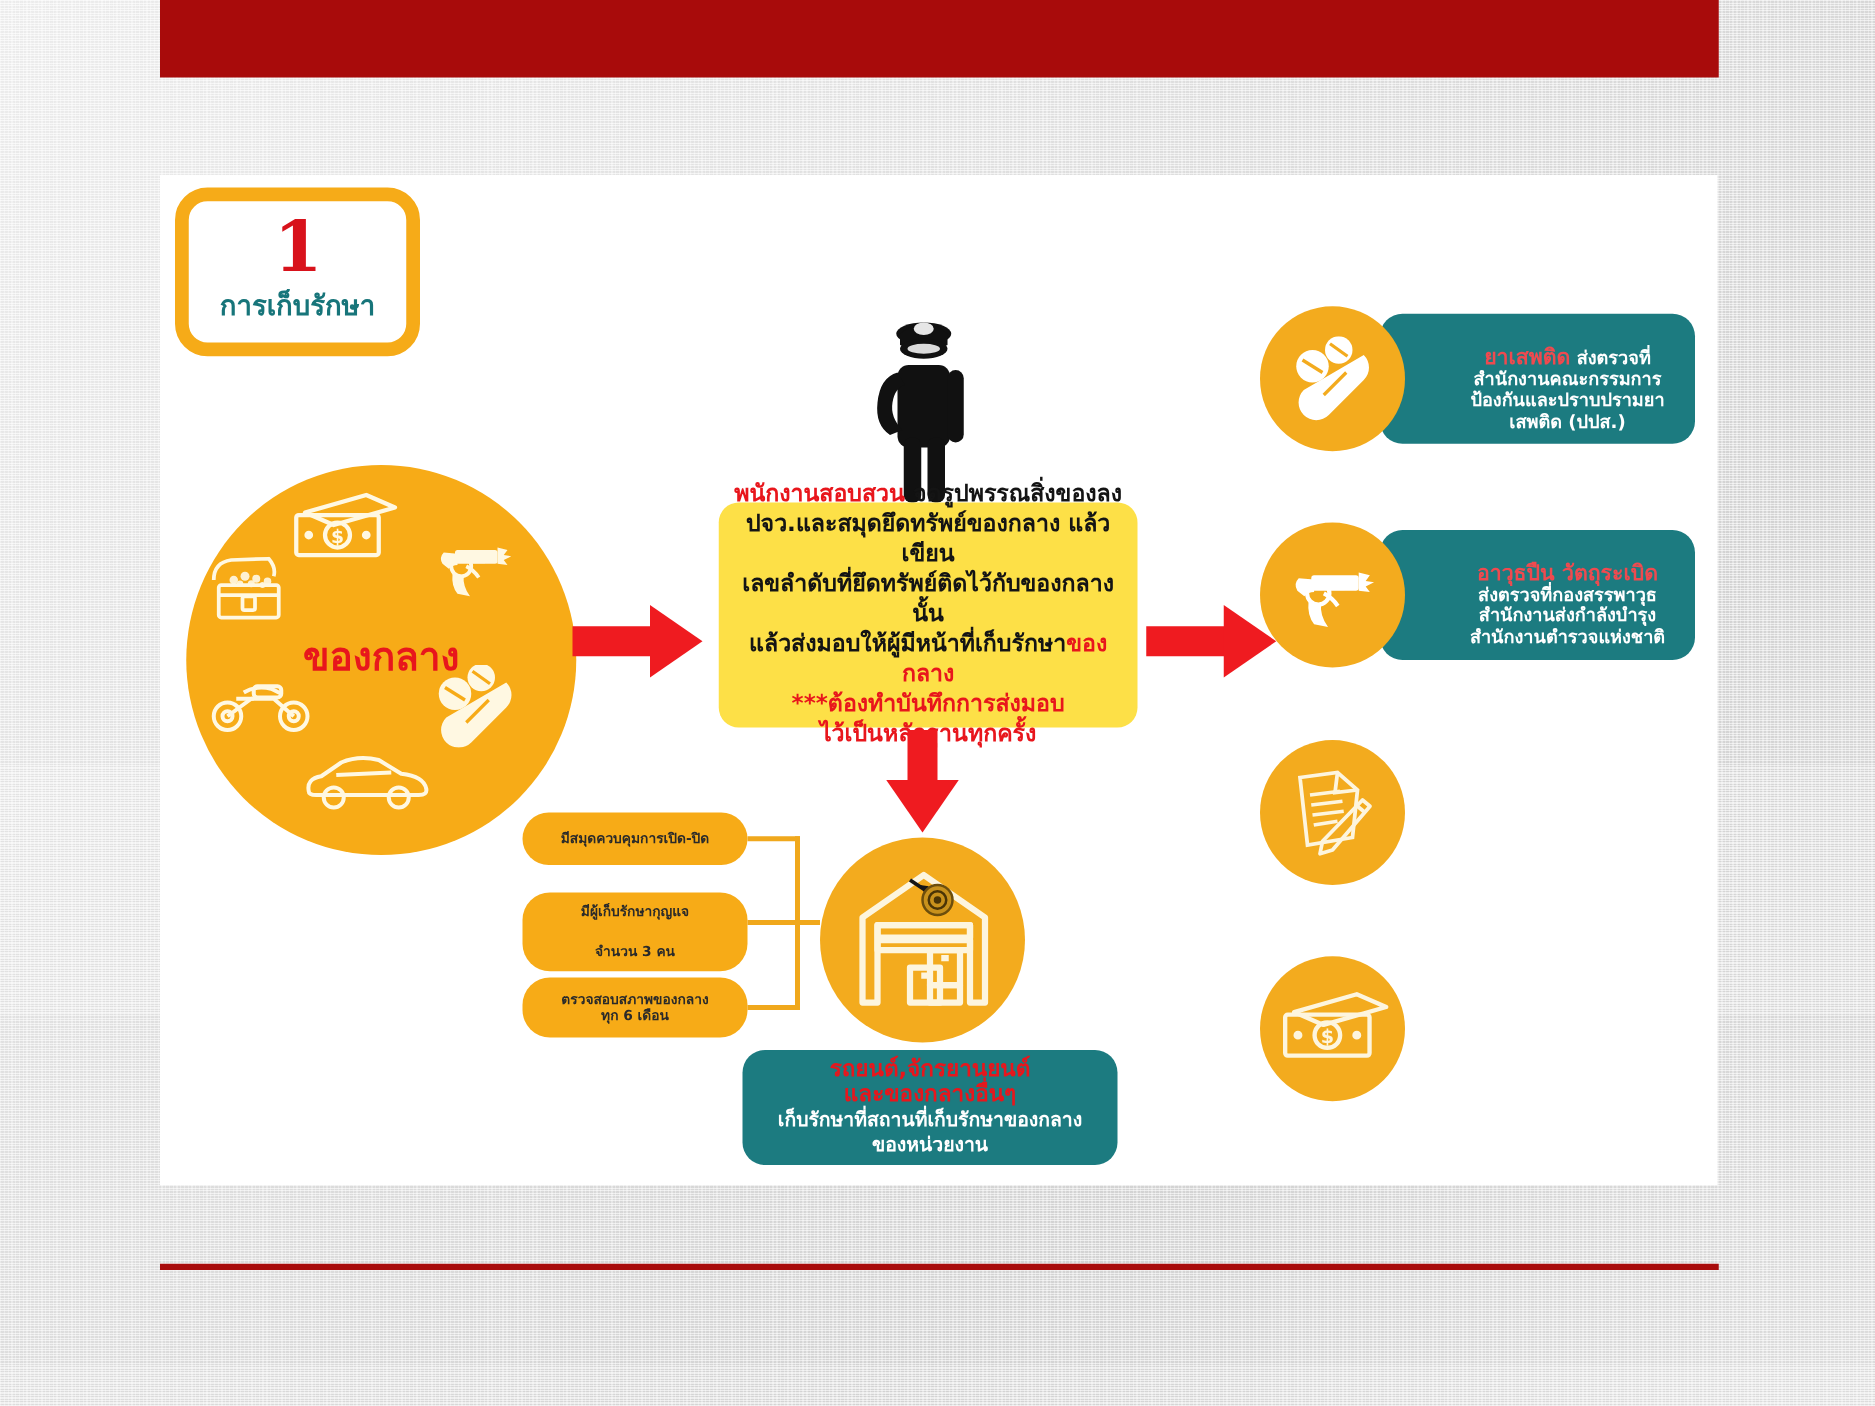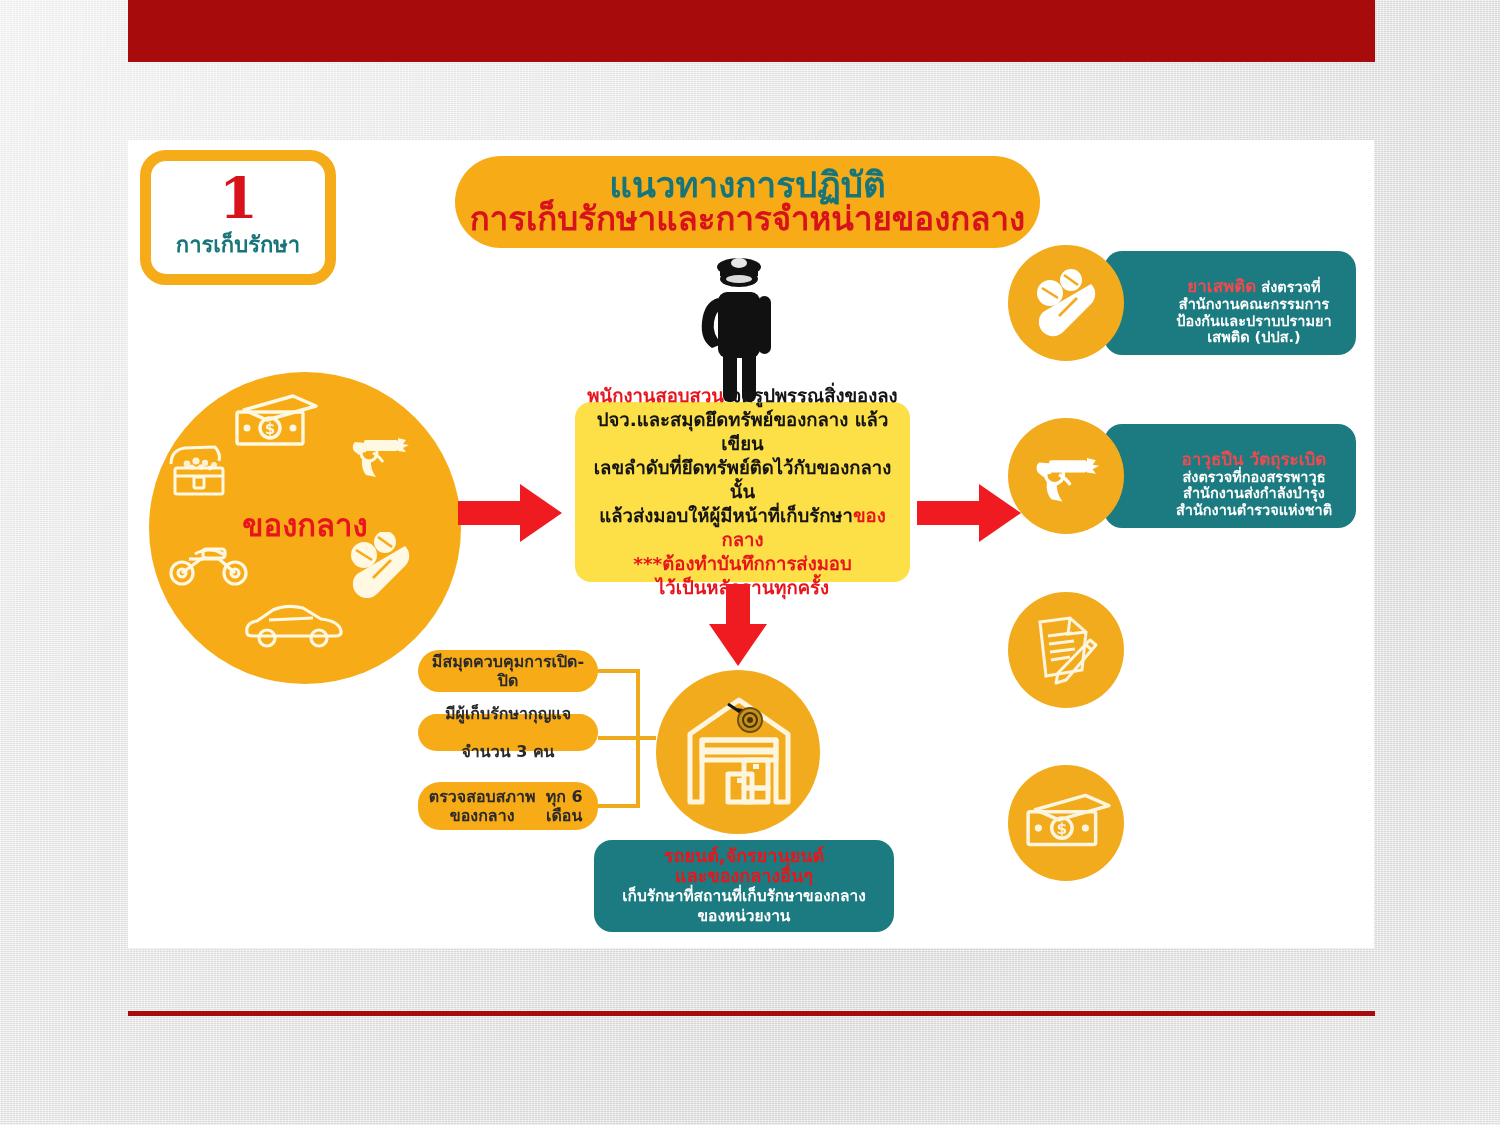--- a/index.html
+++ b/index.html
@@ -83,21 +83,21 @@
   
   .wh-circle{
     position:absolute;left:528px;top:530px;width:164px;height:164px;
     border-radius:50%;background:#f3ab1e;
   }
 
   
   .pill{
     position:absolute;background:#f7ab17;border-radius:22px;
     display:flex;align-items:center;justify-content:center;text-align:center;
-    font-size:16px;font-weight:bold;color:#2a2a2a;line-height:1.2;
+    font-size:11px;font-weight:bold;color:#2a2a2a;line-height:1.2;
     padding:0 8px;box-sizing:border-box;
   }
   .connector{position:absolute;border-color:#f0a81c;border-style:solid;border-width:0;}
 
   
   .teal-bottom{
     position:absolute;left:466px;top:700px;width:300px;height:92px;
     background:#1c7b80;border-radius:18px;
     display:flex;flex-direction:column;align-items:center;justify-content:center;
     text-align:center;padding:0 10px;box-sizing:border-box;
@@ -129,24 +129,20 @@
   <div class="top-bar"></div>
   <div class="bottom-rule"></div>
 
   <div class="canvas">
 
     <div class="step-badge">
       <div class="step-num">1</div>
       <div class="step-label">การเก็บรักษา</div>
     </div>
 
-    <div class="title-pill">
-      <div class="title-main">แนวทางการปฏิบัติ</div>
-      <div class="title-sub">การเก็บรักษาและการจำหน่ายของกลาง</div>
-    </div>
 
     <div class="officer">
       <svg width="110" height="155" viewBox="0 0 110 155">
         <ellipse cx="55" cy="17" rx="22" ry="9" fill="#111"></ellipse>
         <path d="M36 17 q19 -16 38 0 l0 9 q-19 9 -38 0 z" fill="#111"></path>
         <ellipse cx="55" cy="13" rx="8" ry="5" fill="#fff" opacity=".9"></ellipse>
         <ellipse cx="55" cy="29" rx="19" ry="8" fill="#111"></ellipse>
         <ellipse cx="55" cy="29" rx="13" ry="4" fill="#fff" opacity=".85"></ellipse>
         <rect x="34" y="42" width="42" height="66" rx="9" fill="#111"></rect>
         <path d="M34 48 q-14 4 -16 24 q-2 18 10 26 l10 -4 q-10 -10 -8 -22 q2 -12 10 -14 z" fill="#111"></path>
@@ -265,25 +261,25 @@
     </div>
 
     <div>
       <div class="arrow-shaft" style="left:598px;top:444px;width:24px;height:44px;"></div>
       <div class="arrow-head" style="left:581px;top:484px;border-width:42px 29px 0 29px;border-color:#ef1b20 transparent transparent transparent;"></div>
     </div>
 
     <div class="pill" style="left:290px;top:510px;width:180px;height:42px;">
       <span>มีสมุดควบคุมการเปิด-ปิด</span>
     </div>
-    <div class="pill" style="left:290px;top:574px;width:180px;height:37px;flex-direction:column;gap:18px;">
+    <div class="pill" style="left:290px;top:574px;width:180px;height:63px;flex-direction:column;gap:18px;">
       <span>มีผู้เก็บรักษากุญแจ</span>
       <span>จำนวน 3 คน</span>
     </div>
-    <div class="pill" style="left:290px;top:642px;width:180px;height:48px;flex-direction:row;">
+    <div class="pill" style="left:290px;top:642px;width:180px;height:48px;flex-direction:column;text-align:right;">
       <span>ตรวจสอบสภาพของกลาง</span>
       <span>ทุก 6 เดือน</span>
     </div>
 
     <div>
       <div class="connector" style="left:470px;top:529px;width:42px;height:0;border-top-width:4px;"></div>
       <div class="connector" style="left:470px;top:596px;width:58px;height:0;border-top-width:4px;"></div>
       <div class="connector" style="left:470px;top:664px;width:42px;height:0;border-top-width:4px;"></div>
       <div class="connector" style="left:508px;top:529px;width:0;height:139px;border-left-width:4px;"></div>
     </div>

